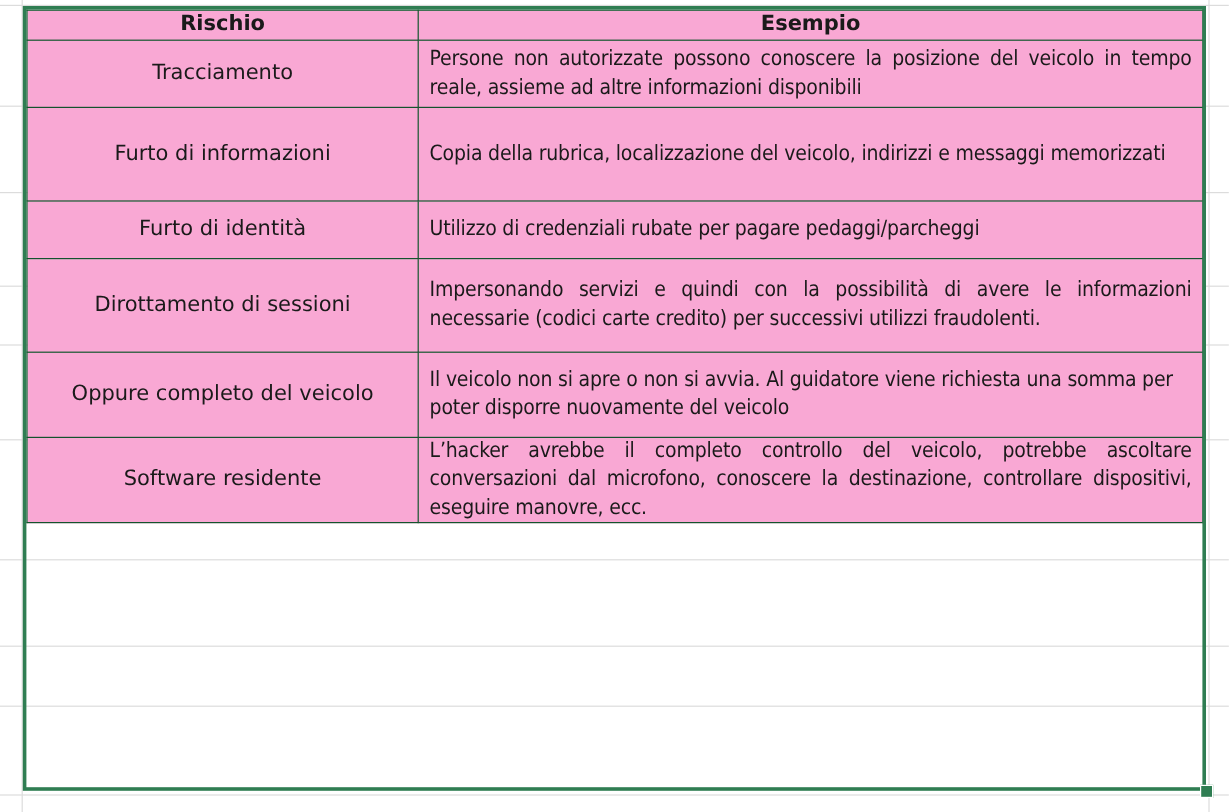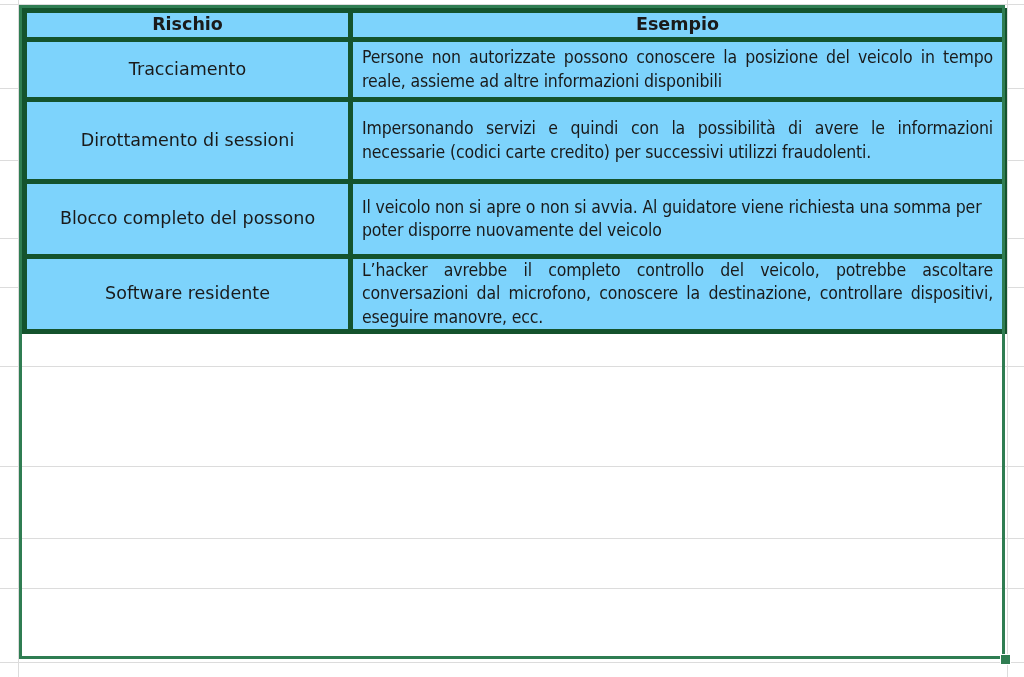--- a/index.html
+++ b/index.html
@@ -71,22 +71,22 @@
     width: 980px;
     border-collapse: collapse;
     table-layout: fixed;
     z-index: 2;
   }
   #risk-table col.col-rischio  { width: 326px; }
   #risk-table col.col-esempio  { width: 654px; }
 
   #risk-table th,
   #risk-table td {
-    border: 5px solid #14532d;
-    background: #7dd3fc;
+    border: 1px solid #14532d;
+    background: #f9a8d4;
     color: #1a1a1a;
     padding: 0 9px;
     vertical-align: middle;
     font-size: 17.5px;
     line-height: 1.32;
   }
 
   th.header-rischio {
     background: #ffffff;
     text-align: center;
@@ -157,26 +157,34 @@
       <tr>
         <th class="header-rischio">Rischio</th>
         <th class="header-esempio">Esempio</th>
       </tr>
     </thead>
     <tbody>
       <tr class="r0">
         <td class="cell-rischio">Tracciamento</td>
         <td class="cell-esempio">Persone non autorizzate possono conoscere la posizione del veicolo in tempo reale, assieme ad altre informazioni disponibili</td>
       </tr>
+      <tr class="r2">
+        <td class="cell-rischio">Furto di informazioni</td>
+        <td class="cell-esempio no-justify">Copia della rubrica, localizzazione del veicolo, indirizzi e messaggi memorizzati</td>
+      </tr>
+      <tr class="r3">
+        <td class="cell-rischio">Furto di identità</td>
+        <td class="cell-esempio no-justify">Utilizzo di credenziali rubate per pagare pedaggi/parcheggi</td>
+      </tr>
       <tr class="r4">
         <td class="cell-rischio">Dirottamento di sessioni</td>
         <td class="cell-esempio">Impersonando servizi e quindi con la possibilità di avere le informazioni necessarie (codici carte credito) per successivi utilizzi fraudolenti.</td>
       </tr>
       <tr class="r6">
-        <td class="cell-rischio">Blocco completo del possono</td>
+        <td class="cell-rischio">Oppure completo del veicolo</td>
         <td class="cell-esempio no-justify">Il veicolo non si apre o non si avvia. Al guidatore viene richiesta una somma per poter disporre nuovamente del veicolo</td>
       </tr>
       <tr class="r8">
         <td class="cell-rischio">Software residente</td>
         <td class="cell-esempio">L’hacker avrebbe il completo controllo del veicolo, potrebbe ascoltare conversazioni dal microfono, conoscere la destinazione, controllare dispositivi, eseguire manovre, ecc.</td>
       </tr>
     </tbody>
   </table>
 
   <div id="selection-frame"></div>

